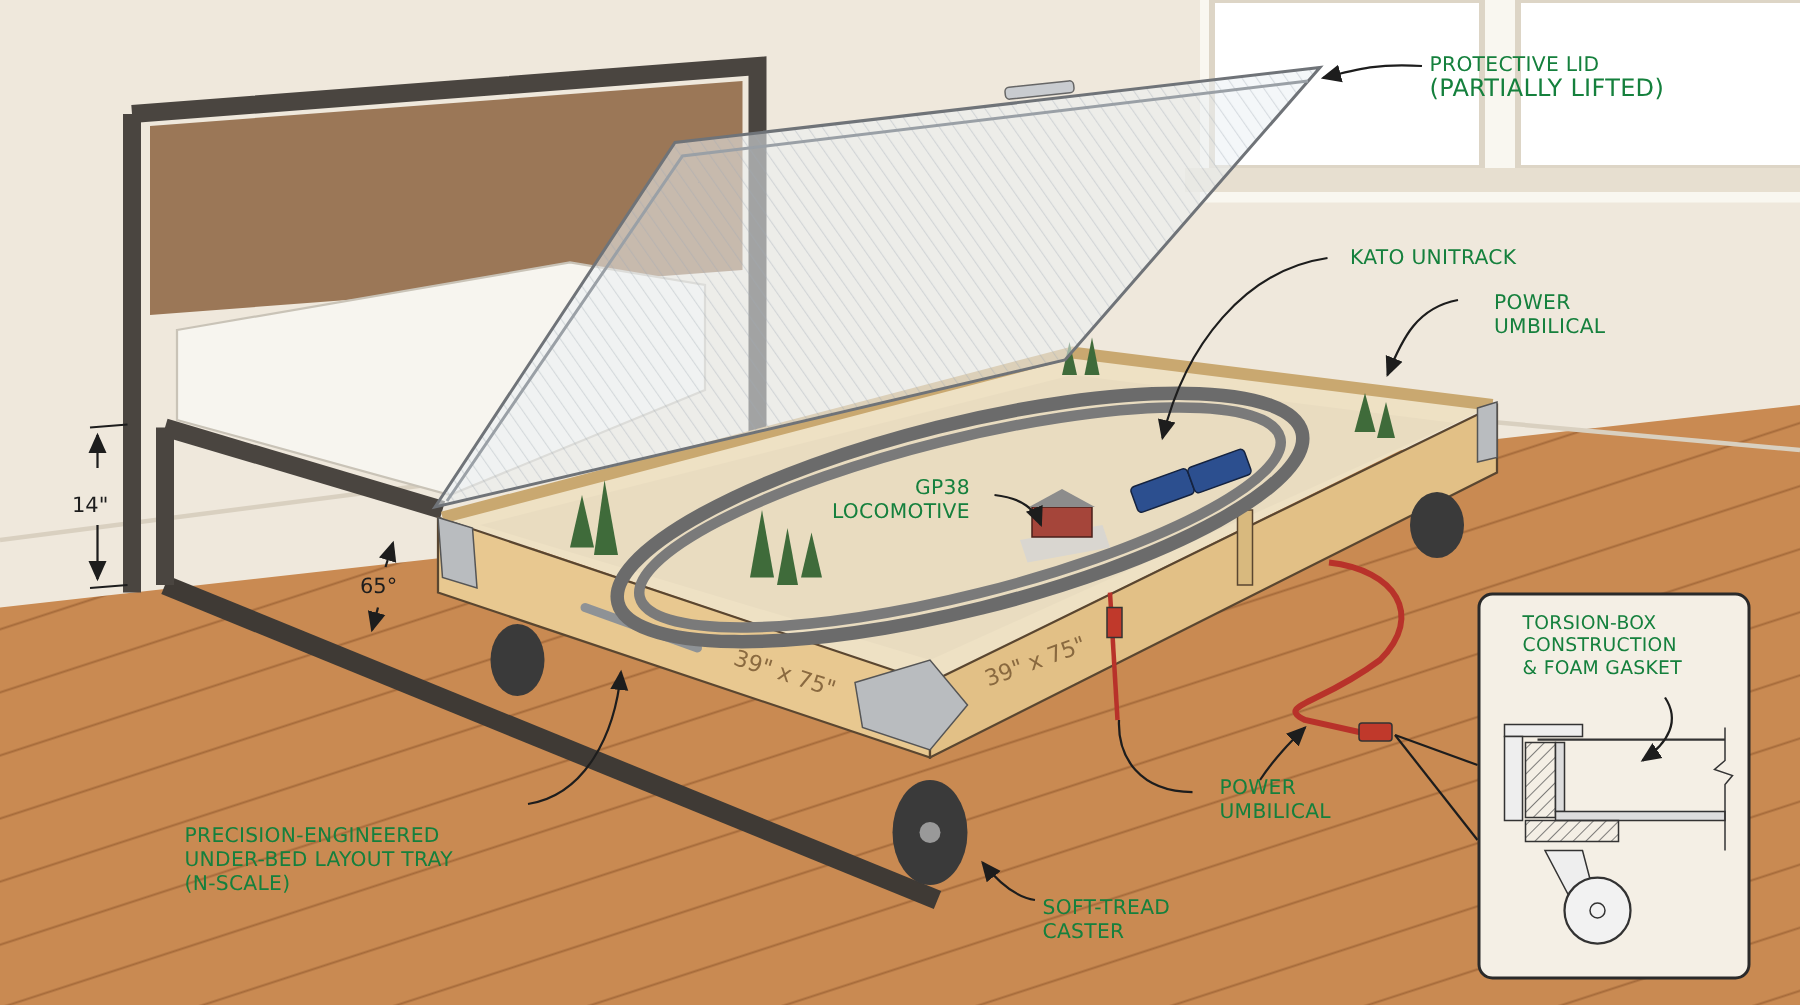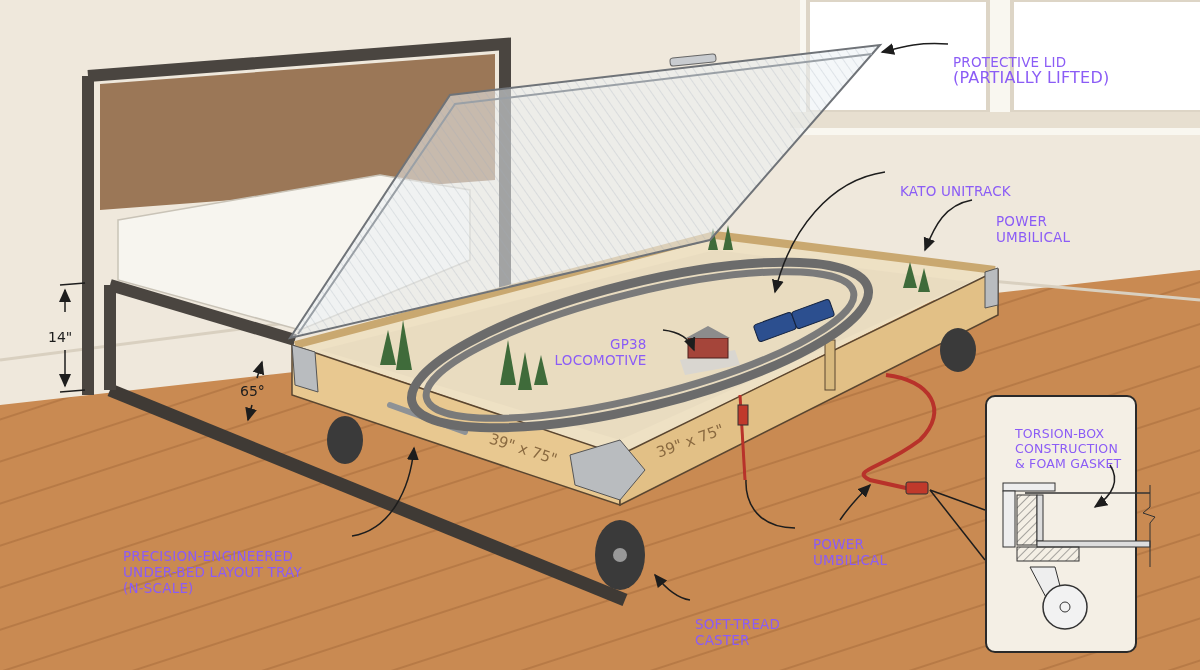--- a/index.html
+++ b/index.html
@@ -1,22 +1,22 @@
 <!DOCTYPE html>
 <html><head>
 <meta charset="utf-8">
 <style>
   html,body{margin:0;padding:0;}
   body{width:1200px;height:670px;overflow:hidden;position:relative;background:#f3ede2;font-family:"DejaVu Sans",sans-serif;}
   #scene{position:absolute;left:0;top:0;width:1200px;height:670px;}
-  .label{position:absolute;font-family:"DejaVu Sans",sans-serif;font-size:13.5px;line-height:16px;color:#8b5cf6;letter-spacing:0.2px;text-transform:uppercase;white-space:nowrap;margin-top:19px;}
+  .label{position:absolute;font-family:"DejaVu Sans",sans-serif;font-size:13.5px;line-height:16px;color:#15803d;letter-spacing:0.2px;text-transform:uppercase;white-space:nowrap;}
   .label span{display:block;}
   .dim{position:absolute;font-family:"DejaVu Sans",sans-serif;font-size:14px;color:#1d1d1d;}
   .stamp{position:absolute;font-family:"DejaVu Sans",sans-serif;font-size:15px;color:#7a5a33;opacity:.85;white-space:nowrap;}
-  #inset{position:absolute;left:985px;top:395px;width:152px;height:258px;background:#f4efe5;border:2px solid #2a2a2a;border-radius:10px;box-sizing:border-box;}
+  #inset{position:absolute;left:985px;top:395px;width:182px;height:258px;background:#f4efe5;border:2px solid #2a2a2a;border-radius:10px;box-sizing:border-box;}
   #inset .label{left:28px;top:10px;font-size:12.5px;line-height:15px;}
 </style>
 </head>
 <body>
 
 <svg id="scene" viewBox="0 0 1200 670" xmlns="http://www.w3.org/2000/svg">
   <defs>
     <pattern id="lidHatch" width="8" height="8" patternUnits="userSpaceOnUse" patternTransform="rotate(-35)">
       <rect width="8" height="8" fill="rgba(235,240,244,0.55)"></rect>
       <line x1="0" y1="0" x2="0" y2="8" stroke="rgba(160,170,180,0.35)" stroke-width="1.5"></line>
@@ -156,21 +156,21 @@
   <span>KATO UNITRACK</span>
 </div>
 <div class="label" style="left:996px;top:194px;">
   <span>POWER</span>
   <span>UMBILICAL</span>
 </div>
 <div class="label" style="left:548px;top:317px;text-align:right;">
   <span style="padding-left:62px;">GP38</span>
   <span>LOCOMOTIVE</span>
 </div>
-<div class="label" style="left:123px;top:529px;">
+<div class="label" style="left:123px;top:549px;">
   <span>PRECISION-ENGINEERED</span>
   <span>UNDER-BED LAYOUT TRAY</span>
   <span>(N-SCALE)</span>
 </div>
 <div class="label" style="left:813px;top:517px;">
   <span>POWER</span>
   <span>UMBILICAL</span>
 </div>
 <div class="label" style="left:695px;top:597px;">
   <span>SOFT-TREAD</span>

